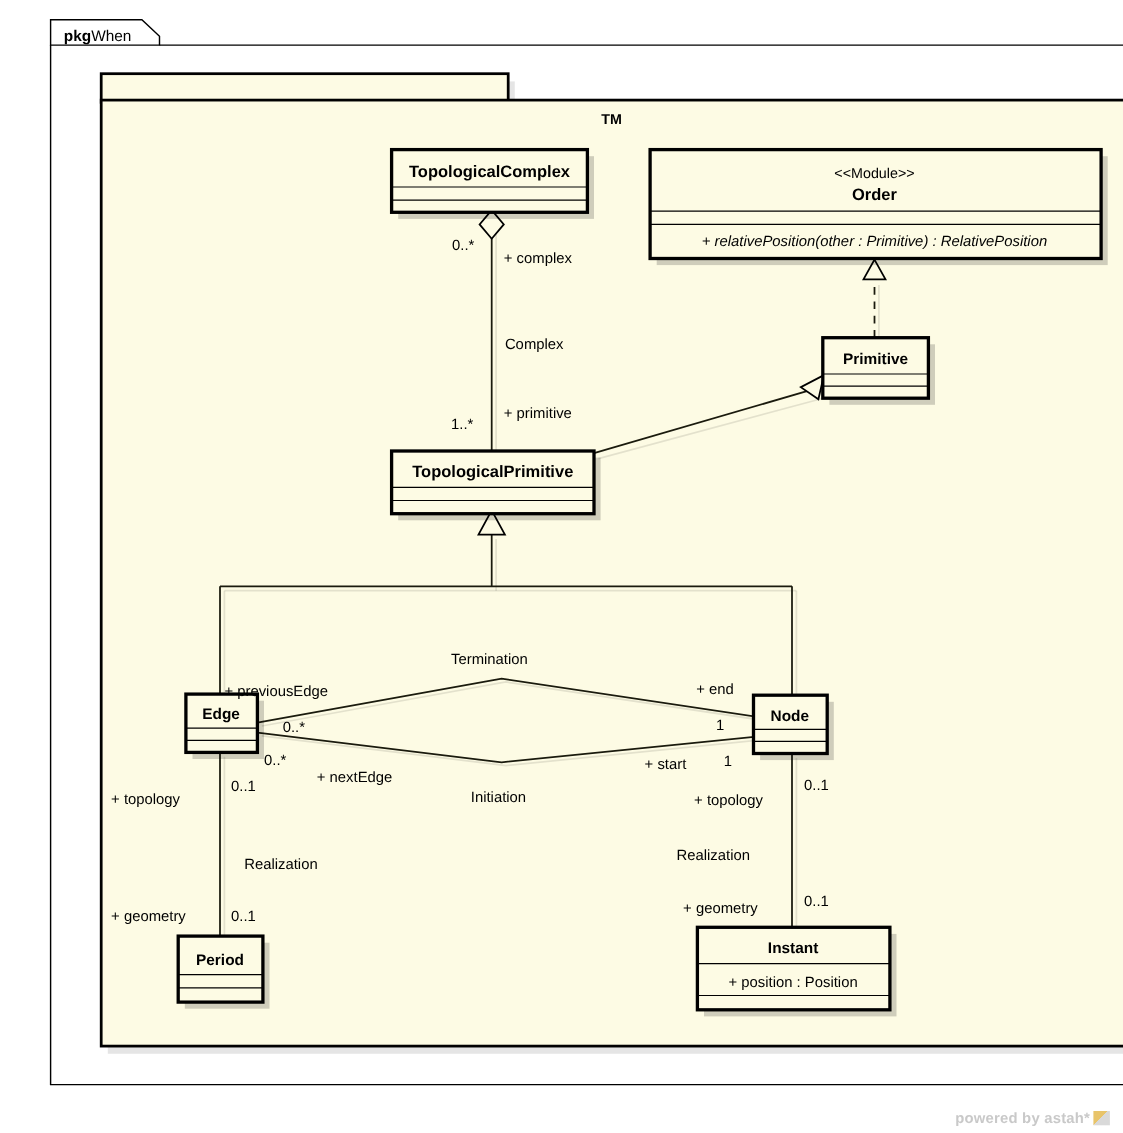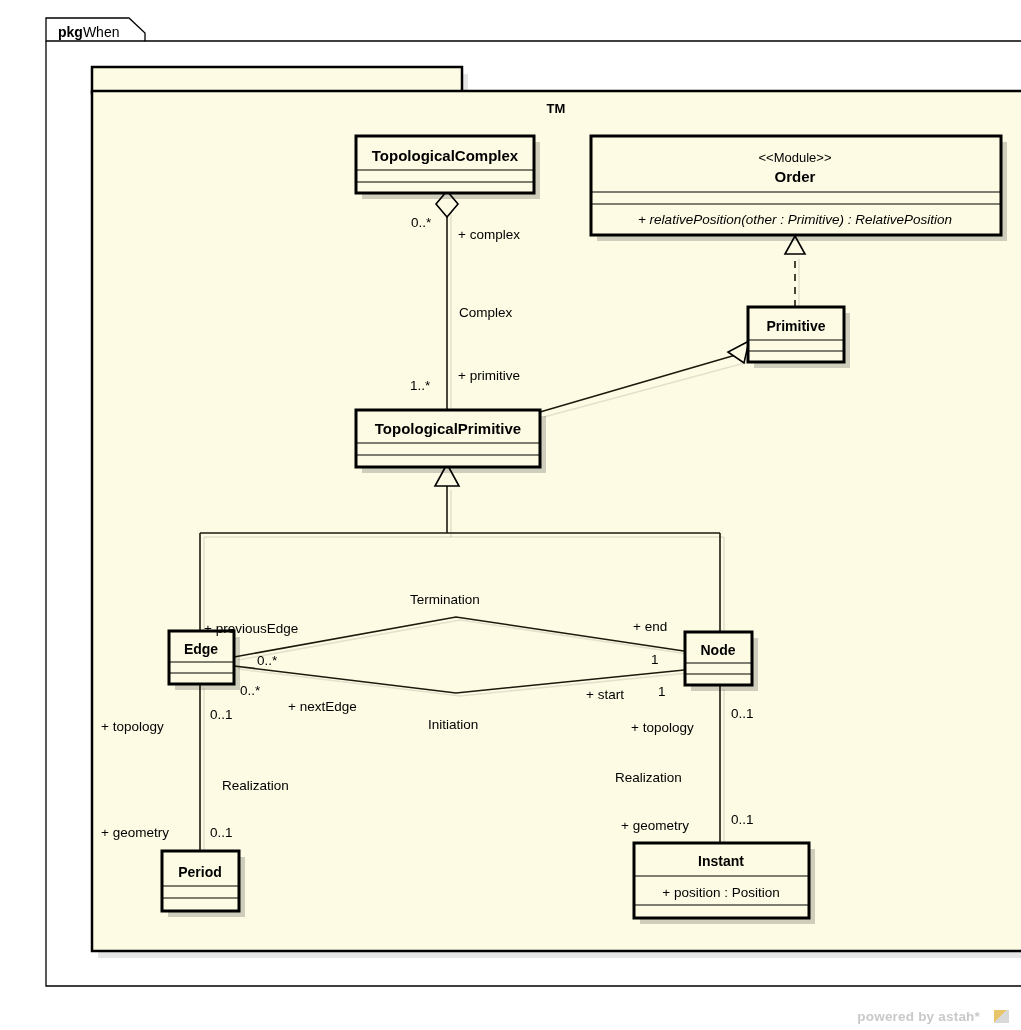--- a/index.html
+++ b/index.html
@@ -77,21 +77,21 @@
     position: absolute;
     right: 12px;
     bottom: 6px;
     font-size: 13.5px;
     font-weight: bold;
     color: #c9c9c9;
     font-family: "Liberation Sans", sans-serif;
     letter-spacing: 0.2px;
     display: flex;
     align-items: center;
-    gap: 14px;
+    gap: 3px;
   }
   .wm-logo {
     width: 15px; height: 13px;
     background: linear-gradient(135deg,#e8c46a 0%, #e8c46a 45%, #d9d9d9 46%, #d9d9d9 100%);
     display: inline-block;
   }
 </style>
 </head>
 <body>
 

